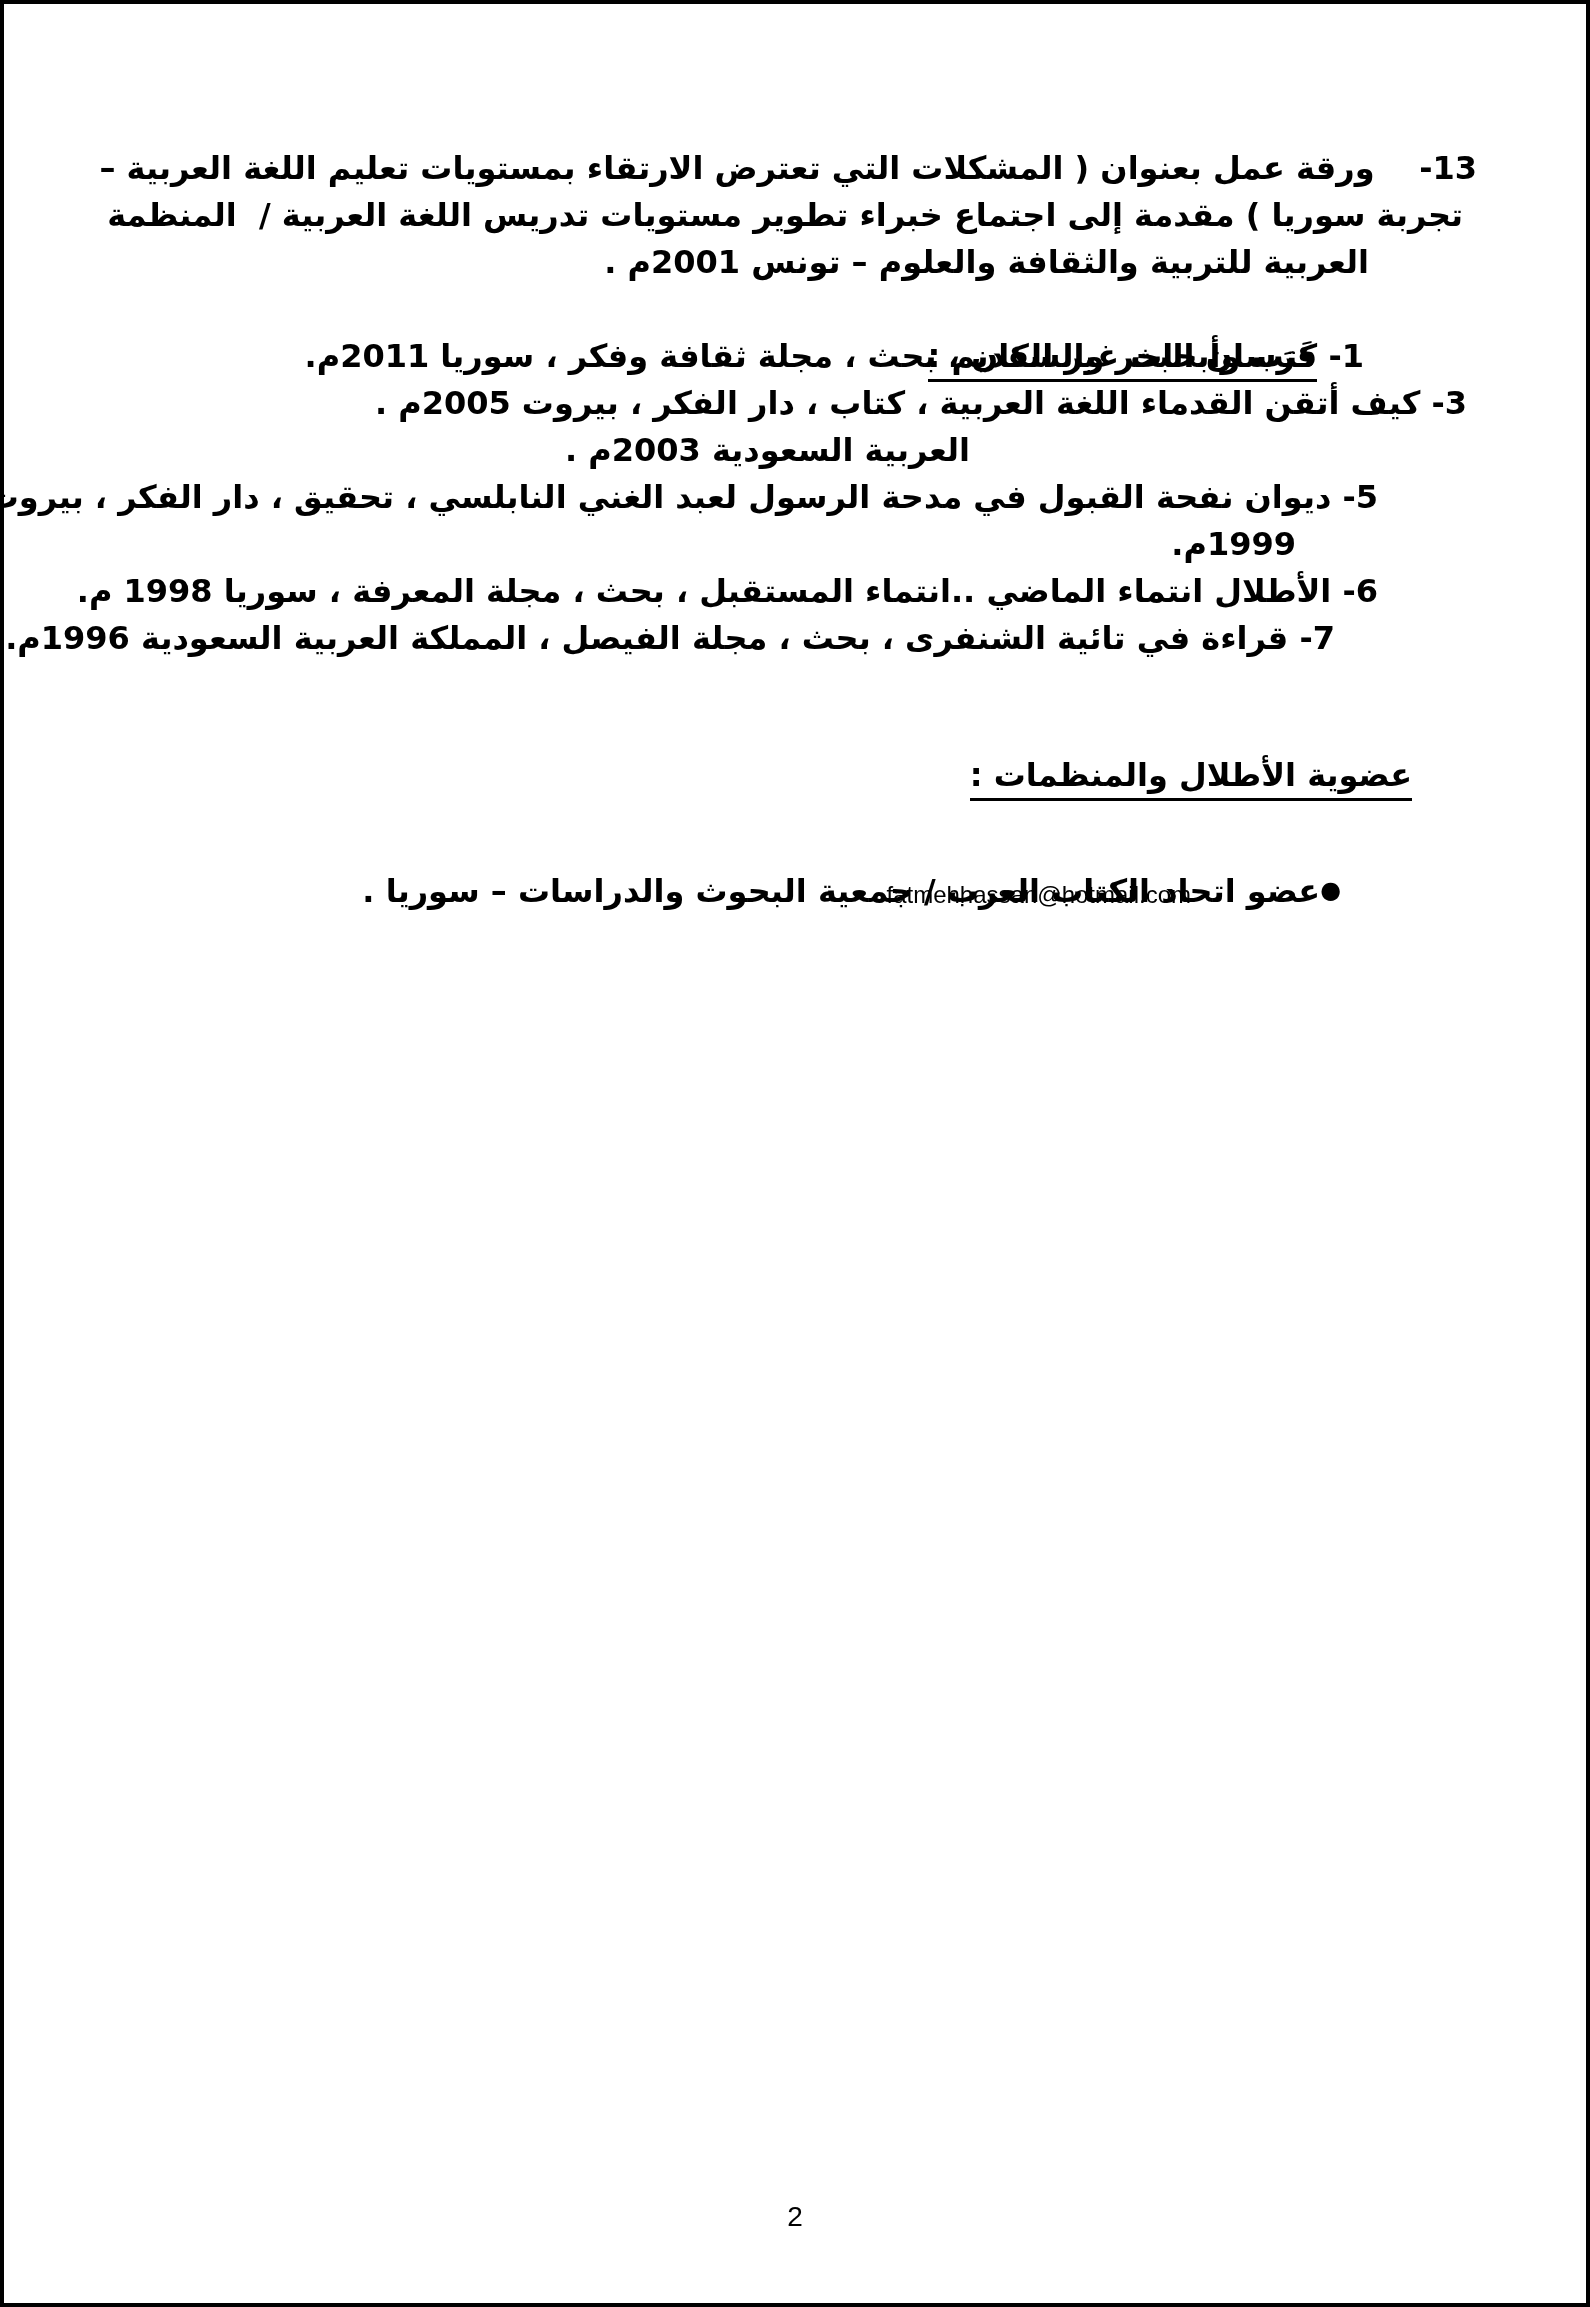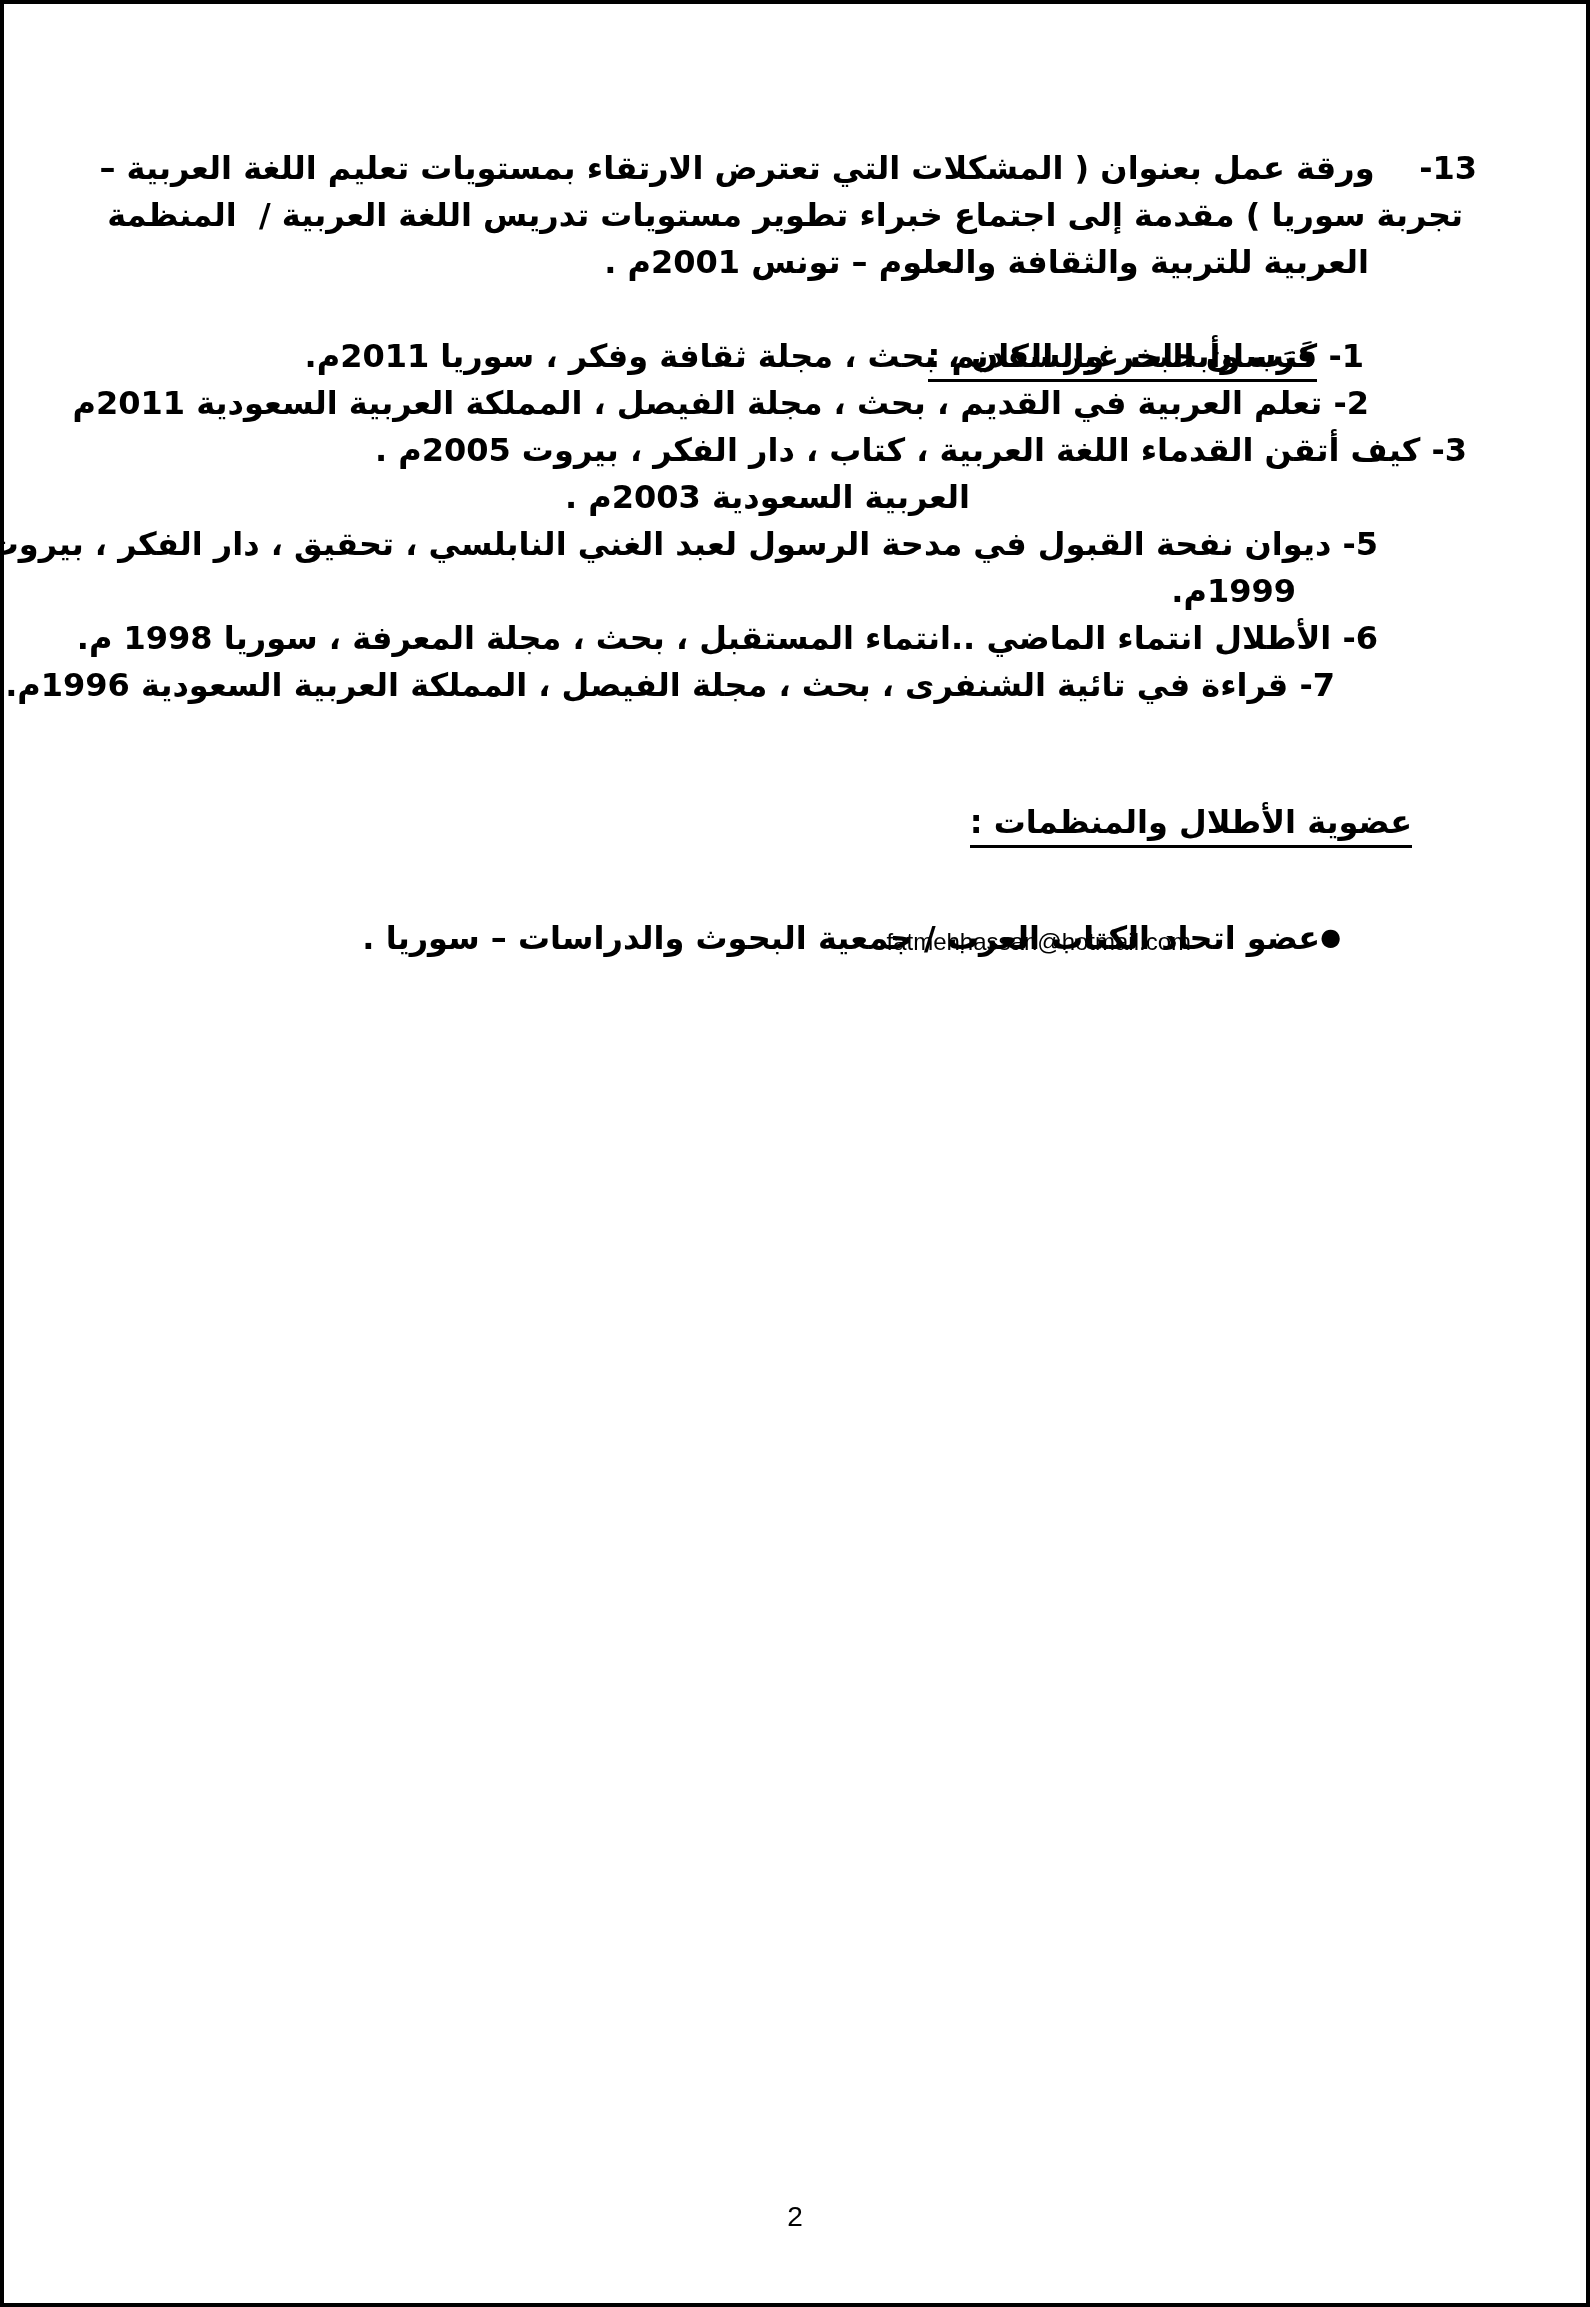--- a/index.html
+++ b/index.html
@@ -64,21 +64,20 @@
 
     <div class="line" style="margin-right:109px">13-    ورقة عمل بعنوان ( المشكلات التي تعترض الارتقاء بمستويات تعليم اللغة العربية –</div>
     <div class="line" style="margin-right:123px">تجربة سوريا ) مقدمة إلى اجتماع خبراء تطوير مستويات تدريس اللغة العربية /  المنظمة</div>
     <div class="line" style="margin-right:217px">العربية للتربية والثقافة والعلوم – تونس 2001م .</div>
 
     <div class="line heading" style="margin-right:269px">
       <span class="u">كتب وأبحاث غير القديم :</span>
     </div>
 
     <div class="line" style="margin-right:222px">1- فَرَسان البحر والسكان ، بحث ، مجلة ثقافة وفكر ، سوريا 2011م.</div>
-    <div class="line" style="margin-right:217px">2- تعلم العربية في القديم ، بحث ، مجلة الفيصل ، المملكة العربية السعودية 2011م</div>
     <div class="line" style="margin-right:119px">3- كيف أتقن القدماء اللغة العربية ، كتاب ، دار الفكر ، بيروت 2005م .</div>
     <div class="line" style="margin-right:616px">العربية السعودية 2003م .</div>
     <div class="line" style="margin-right:208px">5- ديوان نفحة القبول في مدحة الرسول لعبد الغني النابلسي ، تحقيق ، دار الفكر ، بيروت</div>
     <div class="line" style="margin-right:290px">1999م.</div>
     <div class="line" style="margin-right:208px">6- الأطلال انتماء الماضي ..انتماء المستقبل ، بحث ، مجلة المعرفة ، سوريا 1998 م.</div>
     <div class="line" style="margin-right:251px">7- قراءة في تائية الشنفرى ، بحث ، مجلة الفيصل ، المملكة العربية السعودية 1996م.</div>
 
     <div class="line heading" style="margin-right:174px; margin-top:43px">
       <span class="u">عضوية الأطلال والمنظمات :</span>
     </div>

